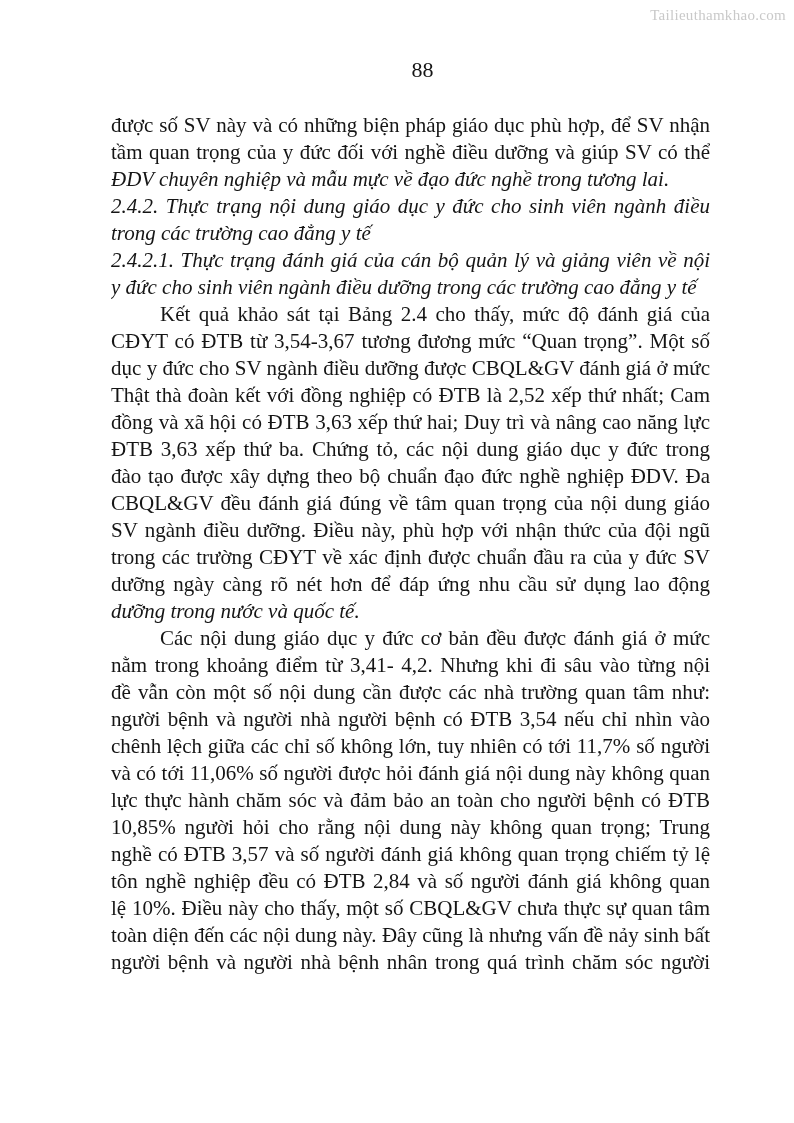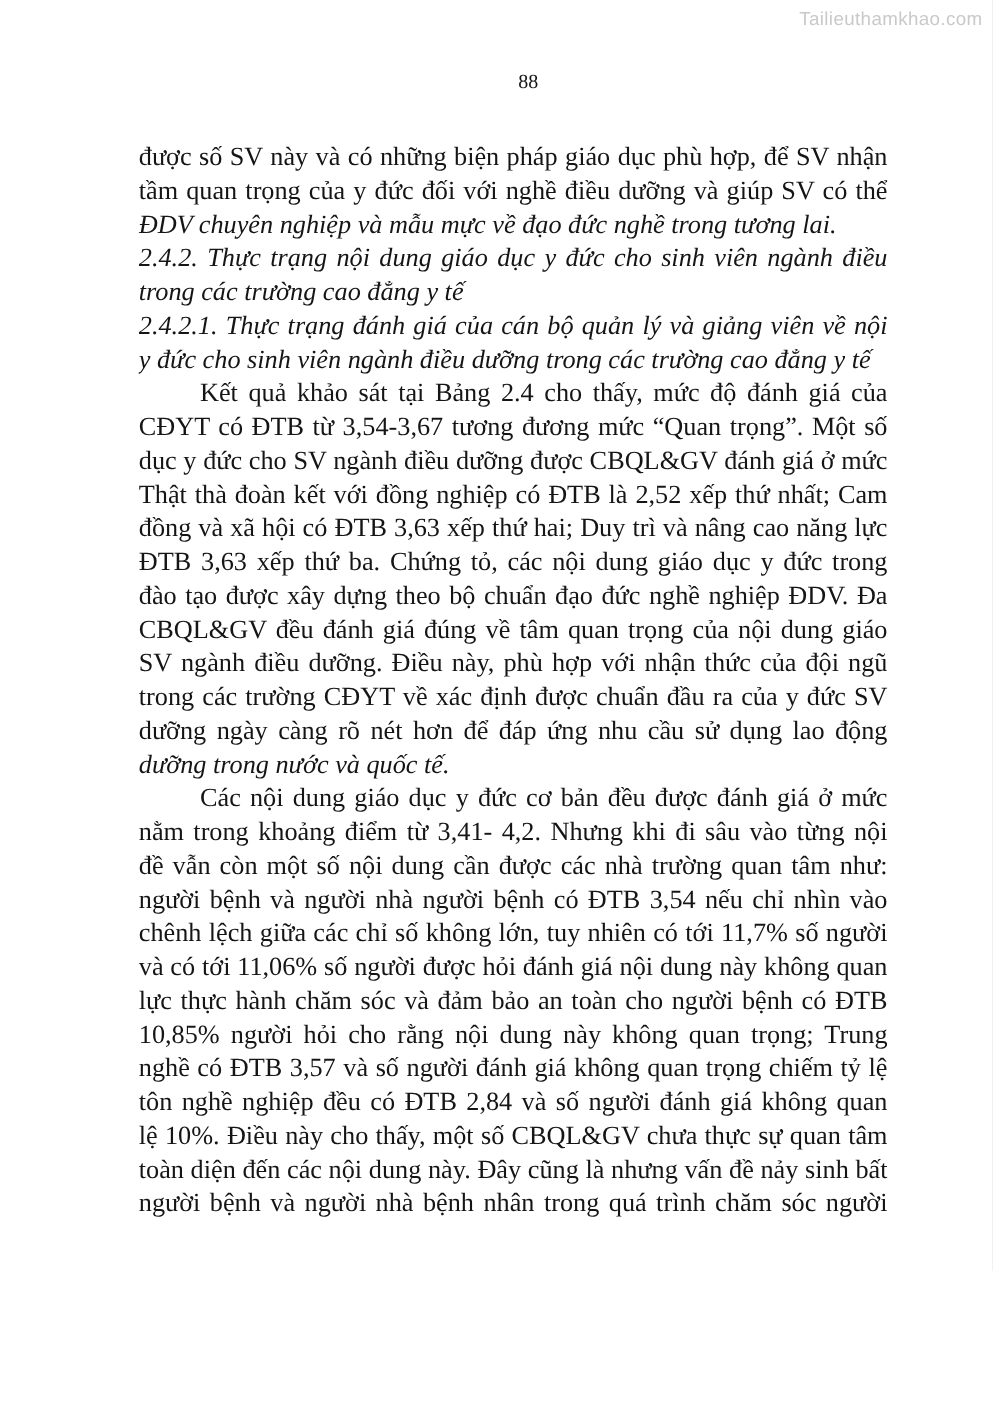--- a/index.html
+++ b/index.html
@@ -10,34 +10,34 @@
     margin: 0 auto;
     background: var(--bg, #ffffff);
     overflow: hidden;
     font-family: "Liberation Serif", "DejaVu Serif", serif;
     color: var(--text, #151515);
   }
   .watermark {
     position: absolute;
     top: 7px;
     right: 8px;
-    font-family: Liberation Sans, sans-serif;
+    font-family: Liberation Serif, serif;
     font-size: 15px;
     letter-spacing: 0.3px;
     color: var(--watermark, #c9c9c9);
     text-shadow: 0.5px 0.5px 0 #ffffff;
     user-select: none;
   }
   .page-number {
     position: absolute;
     top: 57px;
     left: 123px;
     width: 599px;
     text-align: center;
-    font-size: 16px;
+    font-size: 22px;
   }
   .doc-body {
     position: absolute;
     top: 96px;
     left: 111px;
     width: 599px;
     font-size: 21px;
     margin-top: 16px;
   }
   .block { margin: 0; padding: 0; }

